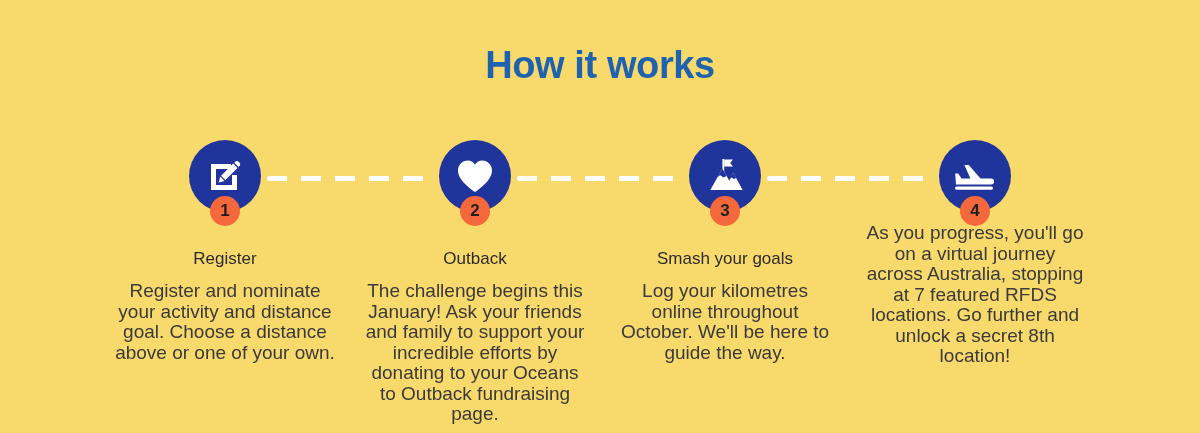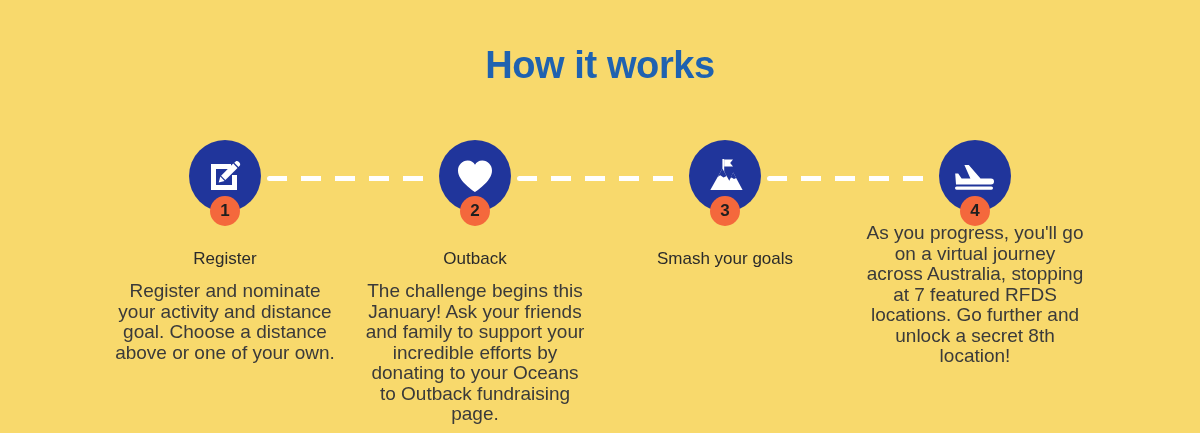--- a/index.html
+++ b/index.html
@@ -184,20 +184,21 @@
               <path d="M16.4 10.5 L28.5 32 H4.3 Z" fill="#ffffff"></path>
               <path d="M27.2 14.4 L36.6 32 H18.8 Z" fill="#ffffff"></path>
               <path d="M16.4 10.5 L20.6 18 L17.6 19.6 L14.2 17.2 L11.6 19.0 Z" fill="#20359b"></path>
               <path d="M27.2 14.4 L30.2 20 L28.0 21.1 L25.6 19.4 L23.9 20.6 Z" fill="#20359b"></path>
             </svg>
           </span>
         </div>
         <div class="step-number">3</div>
       </div>
       <div class="step-title">Smash your goals</div>
+      <div class="step-desc">Log your kilometres online throughout October. We'll be here to guide the way.</div>
     </div>
 
     <div class="step">
 
       <div class="icon-wrap">
         <div class="icon-circle">
           <span>
             <svg width="42" height="30" viewBox="0 0 42 30">
               <path d="M2 23.5 H37 a3 3 0 0 0 0 -6 H26.5 L14.8 4.0 L10.4 4.0 L16.4 17.5 H7.6 L4.2 12.6 H1.2 L2 23.5 Z" fill="#ffffff"></path>
               <rect x="1" y="25.5" width="38" height="3.2" rx="1.6" fill="#ffffff"></rect>

